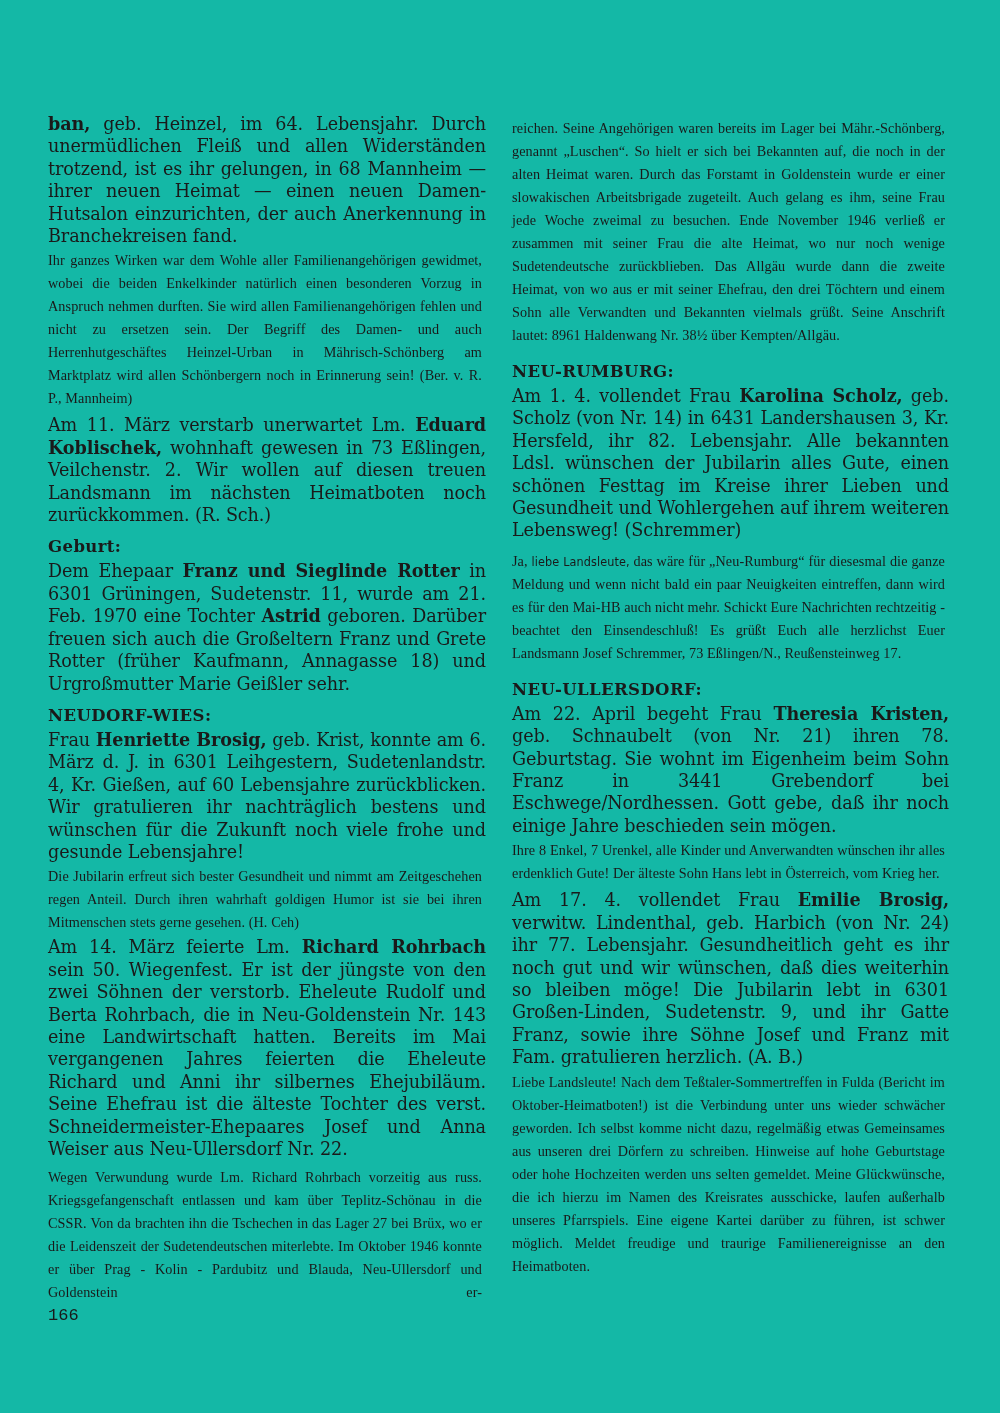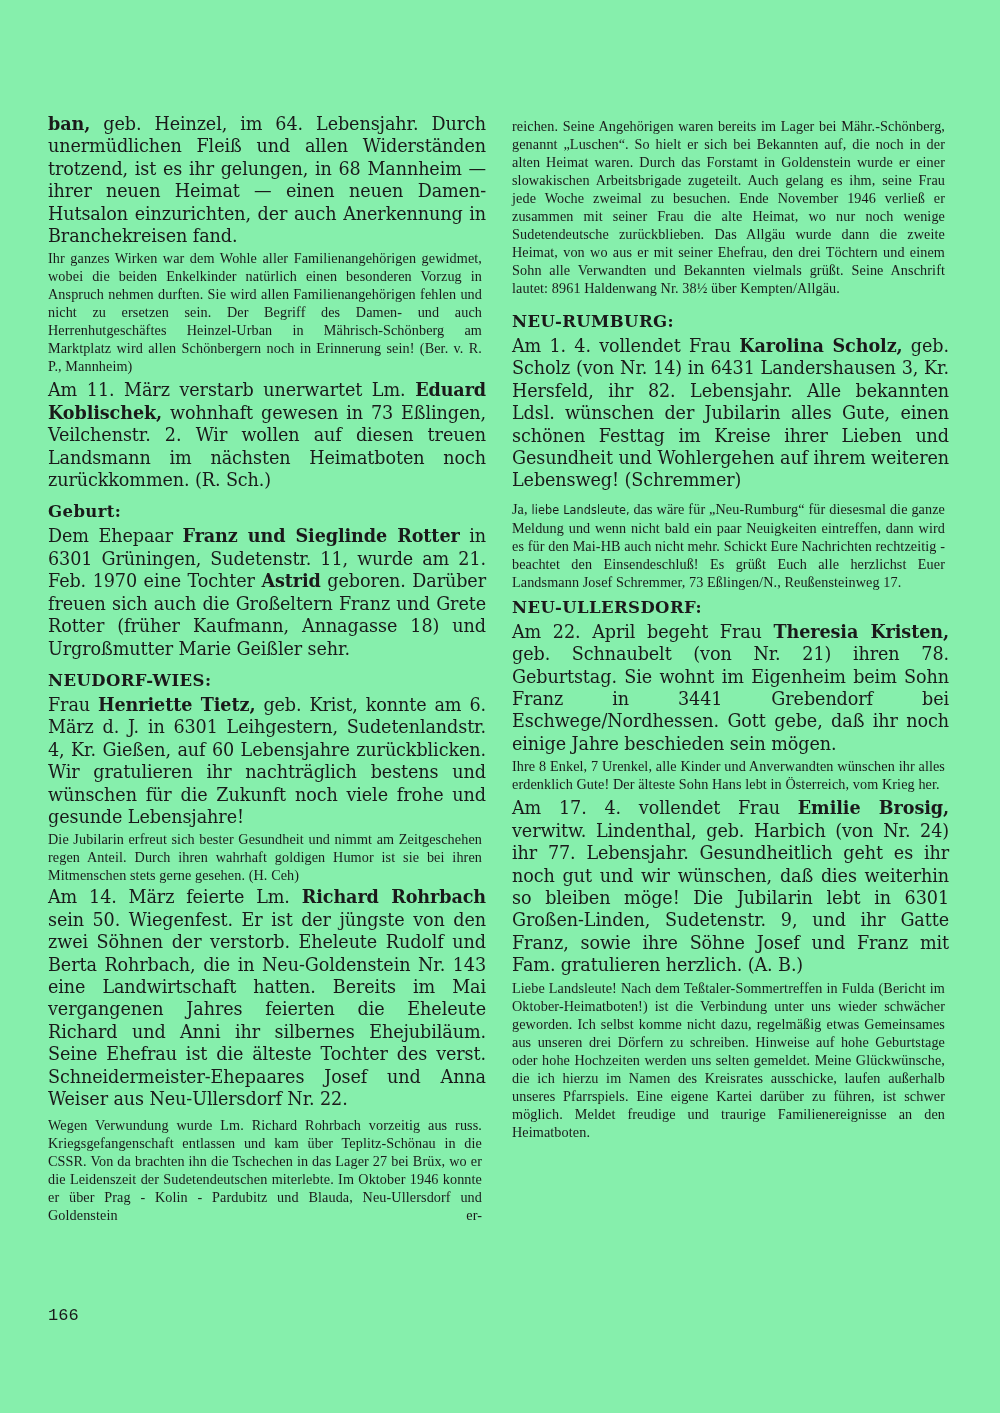--- a/index.html
+++ b/index.html
@@ -1,22 +1,22 @@
 <!DOCTYPE html>
 <html><head>
 <meta charset="utf-8">
 <style>
   html, body { margin: 0; padding: 0; background: #ffffff; }
   body { width: 1000px; height: 1413px; position: relative; overflow: hidden; color: #1a1a1a; }
-  .page { position: absolute; left: 0; top: 0; width: 1000px; height: 1413px; background: #86efac; }
+  .page { position: absolute; left: 0; top: 0; width: 1000px; height: 1413px; background: #14b8a6; }
   .col { position: absolute; top: 113px; }
   .col-left { left: 48px; width: 438px; }
   .col-right { left: 512px; width: 437px; top: 117px; }
   .lg { font-family: "DejaVu Serif", serif; font-size: 17.6px; line-height: 22.4px; text-align: justify; margin: 0; letter-spacing: -0.1px; }
-  .sm { font-family: "Liberation Serif", serif; font-size: 14.2px; line-height: 18px; text-align: justify; margin: 2px 4px 2px 0; letter-spacing: 0.1px; font-stretch: condensed; }
+  .sm { font-family: "Liberation Serif", serif; font-size: 14.2px; line-height: 23px; text-align: justify; margin: 2px 4px 2px 0; letter-spacing: 0.1px; font-stretch: condensed; }
   .sm { transform-origin: left top; }
   .hd { font-family: "DejaVu Serif", serif; font-weight: bold; font-size: 16.5px; line-height: 21px; margin: 10px 0 3px 0; letter-spacing: 0.4px; }
   .hd-multi { line-height: 21px; }
   b { font-weight: bold; }
   .b-sans { font-family: "DejaVu Sans", sans-serif; font-weight: normal; font-size: 12.5px; }
   .pagenum { position: absolute; left: 48px; top: 1306px; font-family: Liberation Mono, monospace; font-size: 17px; }
   .just-last { text-align-last: justify; }
 </style>
 </head>
 <body>
@@ -34,21 +34,21 @@
       <p class="lg" style="margin-top:4px"><span>Am 11. März verstarb unerwartet Lm. </span><b>Eduard Koblischek,</b><span> wohnhaft gewesen in 73 Eßlingen, Veilchenstr. 2. Wir wollen auf diesen treuen Landsmann im nächsten Heimatboten noch zurückkommen. (R. Sch.)</span></p>
     </section>
 
     <section>
       <h2 class="hd">Geburt:</h2>
       <p class="lg"><span>Dem Ehepaar </span><b>Franz und Sieglinde Rotter</b><span> in 6301 Grüningen, Sudetenstr. 11, wurde am 21. Feb. 1970 eine Tochter </span><b>Astrid</b><span> geboren. Darüber freuen sich auch die Großeltern Franz und Grete Rotter (früher Kaufmann, Annagasse 18) und Urgroßmutter Marie Geißler sehr.</span></p>
     </section>
 
     <section>
       <h2 class="hd">NEUDORF-WIES:</h2>
-      <p class="lg"><span>Frau </span><b>Henriette Tietz,</b><span> geb. Krist, konnte am 6. März d. J. in 6301 Leihgestern, Sudetenlandstr. 4, Kr. Gießen, auf 60 Lebensjahre zurückblicken. Wir gratulieren ihr nachträglich bestens und wünschen für die Zukunft noch viele frohe und gesunde Lebensjahre!</span></p>
+      <p class="lg"><span>Frau </span><b>Henriette Brosig,</b><span> geb. Krist, konnte am 6. März d. J. in 6301 Leihgestern, Sudetenlandstr. 4, Kr. Gießen, auf 60 Lebensjahre zurückblicken. Wir gratulieren ihr nachträglich bestens und wünschen für die Zukunft noch viele frohe und gesunde Lebensjahre!</span></p>
       <p class="sm">Die Jubilarin erfreut sich bester Gesundheit und nimmt am Zeitgeschehen regen Anteil. Durch ihren wahrhaft goldigen Humor ist sie bei ihren Mitmenschen stets gerne gesehen. (H. Ceh)</p>
     </section>
 
     <section>
       <p class="lg"><span>Am 14. März feierte Lm. </span><b>Richard Rohrbach</b><span> sein 50. Wiegenfest. Er ist der jüngste von den zwei Söhnen der verstorb. Eheleute Rudolf und Berta Rohrbach, die in Neu-Goldenstein Nr. 143 eine Landwirtschaft hatten. Bereits im Mai vergangenen Jahres feierten die Eheleute Richard und Anni ihr silbernes Ehejubiläum. Seine Ehefrau ist die älteste Tochter des verst. Schneidermeister-Ehepaares Josef und Anna Weiser aus Neu-Ullersdorf Nr. 22.</span></p>
       <p class="sm just-last" style="margin-top:6px">Wegen Verwundung wurde Lm. Richard Rohrbach vorzeitig aus russ. Kriegsgefangenschaft entlassen und kam über Teplitz-Schönau in die CSSR. Von da brachten ihn die Tschechen in das Lager 27 bei Brüx, wo er die Leidenszeit der Sudetendeutschen miterlebte. Im Oktober 1946 konnte er über Prag - Kolin - Pardubitz und Blauda, Neu-Ullersdorf und Goldenstein er-</p>
     </section>
   </div>
 
   <div class="col col-right">
@@ -57,21 +57,21 @@
       <p class="sm" style="margin-top:0">reichen. Seine Angehörigen waren bereits im Lager bei Mähr.-Schönberg, genannt „Luschen“. So hielt er sich bei Bekannten auf, die noch in der alten Heimat waren. Durch das Forstamt in Goldenstein wurde er einer slowakischen Arbeitsbrigade zugeteilt. Auch gelang es ihm, seine Frau jede Woche zweimal zu besuchen. Ende November 1946 verließ er zusammen mit seiner Frau die alte Heimat, wo nur noch wenige Sudetendeutsche zurückblieben. Das Allgäu wurde dann die zweite Heimat, von wo aus er mit seiner Ehefrau, den drei Töchtern und einem Sohn alle Verwandten und Bekannten vielmals grüßt. Seine Anschrift lautet: 8961 Haldenwang Nr. 38½ über Kempten/Allgäu.</p>
     </section>
 
     <section>
       <h2 class="hd" style="margin-top:14px">NEU-RUMBURG:</h2>
       <p class="lg"><span>Am 1. 4. vollendet Frau </span><b>Karolina Scholz,</b><span> geb. Scholz (von Nr. 14) in 6431 Landershausen 3, Kr. Hersfeld, ihr 82. Lebensjahr. Alle bekannten Ldsl. wünschen der Jubilarin alles Gute, einen schönen Festtag im Kreise ihrer Lieben und Gesundheit und Wohlergehen auf ihrem weiteren Lebensweg! (Schremmer)</span></p>
       <p class="sm" style="margin-top:8px"><span>Ja, </span><span class="b-sans">liebe Landsleute,</span><span> das wäre für „Neu-Rumburg“ für diesesmal die ganze Meldung und wenn nicht bald ein paar Neuigkeiten eintreffen, dann wird es für den Mai-HB auch nicht mehr. Schickt Eure Nachrichten rechtzeitig - beachtet den Einsendeschluß! Es grüßt Euch alle herzlichst Euer Landsmann Josef Schremmer, 73 Eßlingen/N., Reußensteinweg 17.</span></p>
     </section>
 
     <section>
-      <h2 class="hd" style="margin-top:6px">NEU-ULLERSDORF:</h2>
+      <h2 class="hd" style="margin-top:14px">NEU-ULLERSDORF:</h2>
       <p class="lg"><span>Am 22. April begeht Frau </span><b>Theresia Kristen,</b><span> geb. Schnaubelt (von Nr. 21) ihren 78. Geburtstag. Sie wohnt im Eigenheim beim Sohn Franz in 3441 Grebendorf bei Eschwege/Nordhessen. Gott gebe, daß ihr noch einige Jahre beschieden sein mögen.</span></p>
       <p class="sm">Ihre 8 Enkel, 7 Urenkel, alle Kinder und Anverwandten wünschen ihr alles erdenklich Gute! Der älteste Sohn Hans lebt in Österreich, vom Krieg her.</p>
       <p class="lg" style="margin-top:4px"><span>Am 17. 4. vollendet Frau </span><b>Emilie Brosig,</b><span> verwitw. Lindenthal, geb. Harbich (von Nr. 24) ihr 77. Lebensjahr. Gesundheitlich geht es ihr noch gut und wir wünschen, daß dies weiterhin so bleiben möge! Die Jubilarin lebt in 6301 Großen-Linden, Sudetenstr. 9, und ihr Gatte Franz, sowie ihre Söhne Josef und Franz mit Fam. gratulieren herzlich. (A. B.)</span></p>
     </section>
 
     <section>
       <p class="sm">Liebe Landsleute! Nach dem Teßtaler-Sommertreffen in Fulda (Bericht im Oktober-Heimatboten!) ist die Verbindung unter uns wieder schwächer geworden. Ich selbst komme nicht dazu, regelmäßig etwas Gemeinsames aus unseren drei Dörfern zu schreiben. Hinweise auf hohe Geburtstage oder hohe Hochzeiten werden uns selten gemeldet. Meine Glückwünsche, die ich hierzu im Namen des Kreisrates ausschicke, laufen außerhalb unseres Pfarrspiels. Eine eigene Kartei darüber zu führen, ist schwer möglich. Meldet freudige und traurige Familienereignisse an den Heimatboten.</p>
     </section>
   </div>
 

